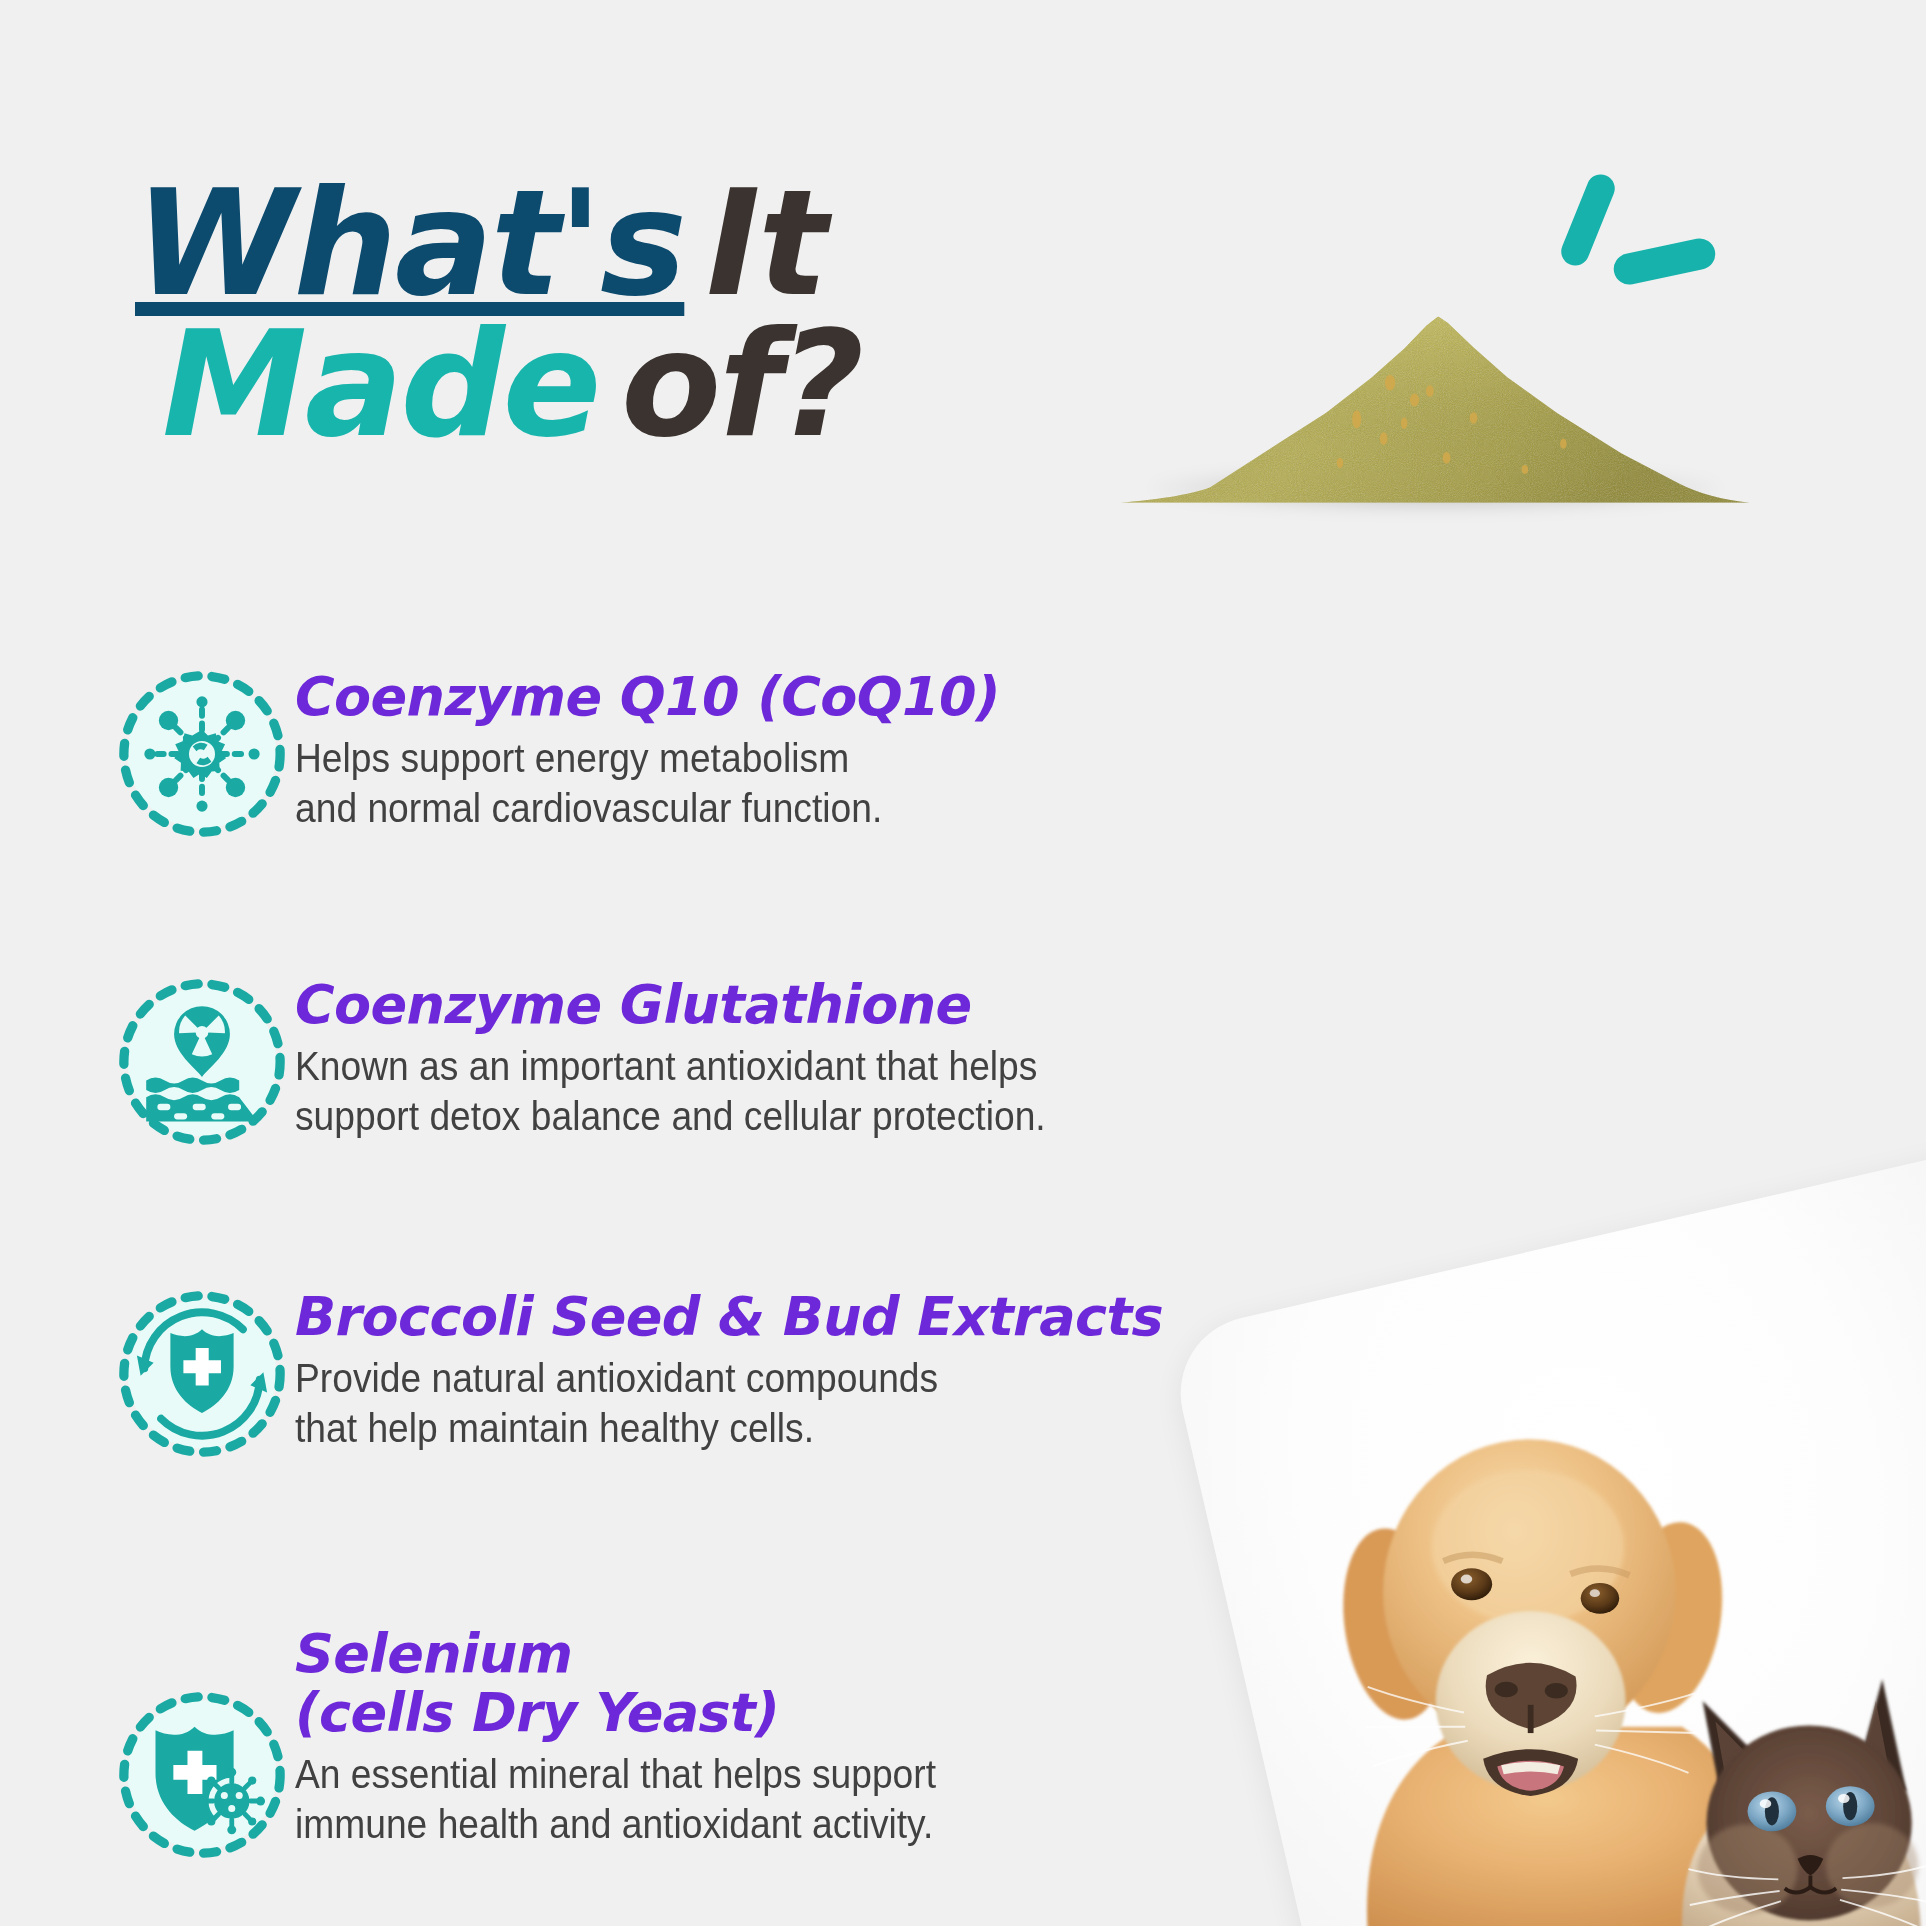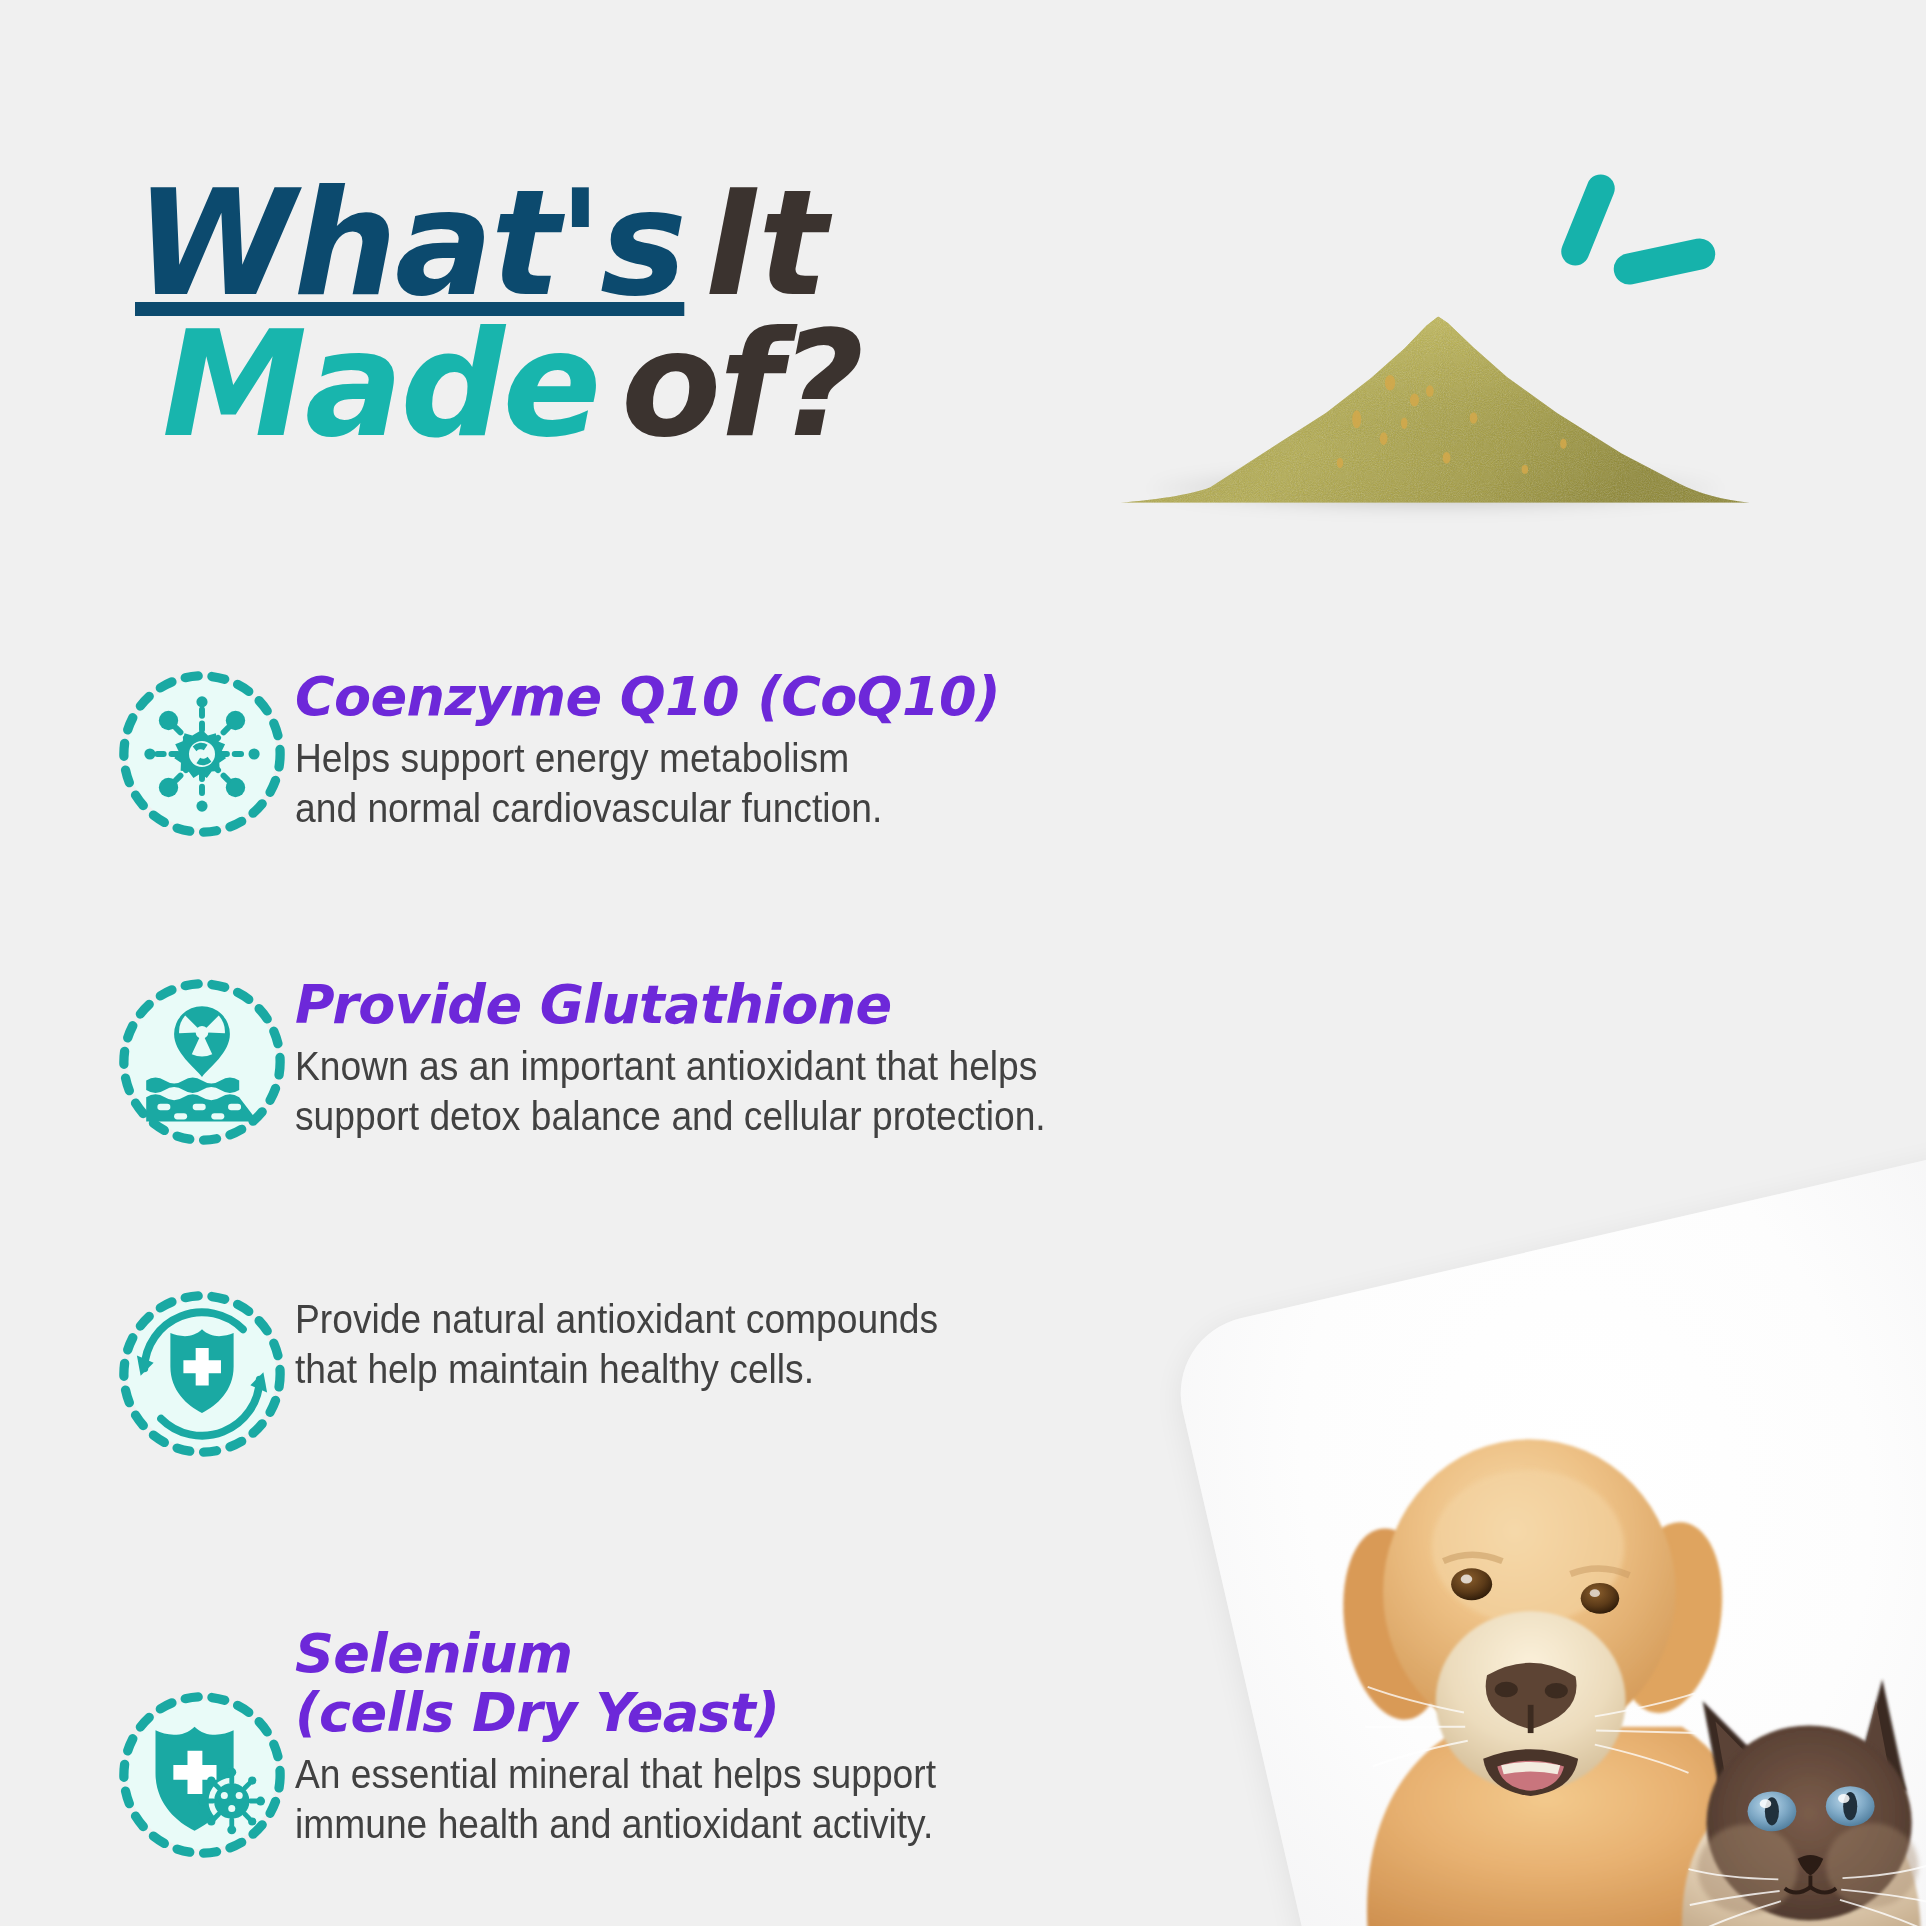--- a/index.html
+++ b/index.html
@@ -378,21 +378,21 @@
             <rect x="26" y="72.5" width="7" height="3.4" rx="1.7"></rect>
             <rect x="45" y="72.5" width="7" height="3.4" rx="1.7"></rect>
             <rect x="64" y="72.5" width="7" height="3.4" rx="1.7"></rect>
             <rect x="35" y="77.5" width="7" height="3.4" rx="1.7"></rect>
             <rect x="55" y="77.5" width="7" height="3.4" rx="1.7"></rect>
           </g>
         </g>
       </svg>
     </div>
     <div class="ing-text">
-      <div class="ing-title">Provide Glutathione</div>
+      <div class="ing-title">Coenzyme Glutathione</div>
       <div class="ing-desc">
         <div>Known as an important antioxidant that helps</div>
         <div>support detox balance and cellular protection.</div>
       </div>
     </div>
   </div>
 
   <div class="ing-row" style="left:109px; top:639px;">
     <div class="ing-icon">
       <svg width="186" height="186" viewBox="0 0 100 100">
@@ -403,20 +403,21 @@
           <path d="M81,53 A31,31 0 0 1 28,74"></path>
         </g>
         <path d="M15,40 l9,4 -7,7 Z" fill="#1aa9a3"></path>
         <path d="M85,60 l-9,-4 7,-7 Z" fill="#1aa9a3"></path>
 
         <path d="M50,26 c5,5 12,4 17,2 v18 c0,13 -9,21 -17,25 c-8,-4 -17,-12 -17,-25 V28 c5,2 12,3 17,-2 Z" fill="#1aa9a3"></path>
         <path d="M46.6,36 h7 v6.6 h6.6 v7 h-6.6 v6.6 h-7 v-6.6 h-6.6 v-7 h6.6 Z" fill="#ffffff"></path>
       </svg>
     </div>
     <div class="ing-text">
+      <div class="ing-title">Broccoli Seed &amp; Bud Extracts</div>
       <div class="ing-desc">
         <div>Provide natural antioxidant compounds</div>
         <div>that help maintain healthy cells.</div>
       </div>
     </div>
   </div>
 
   <div class="ing-row" style="left:109px; top:976px;">
     <div class="ing-icon" style="margin-top:64px;">
       <svg width="186" height="186" viewBox="0 0 100 100">

